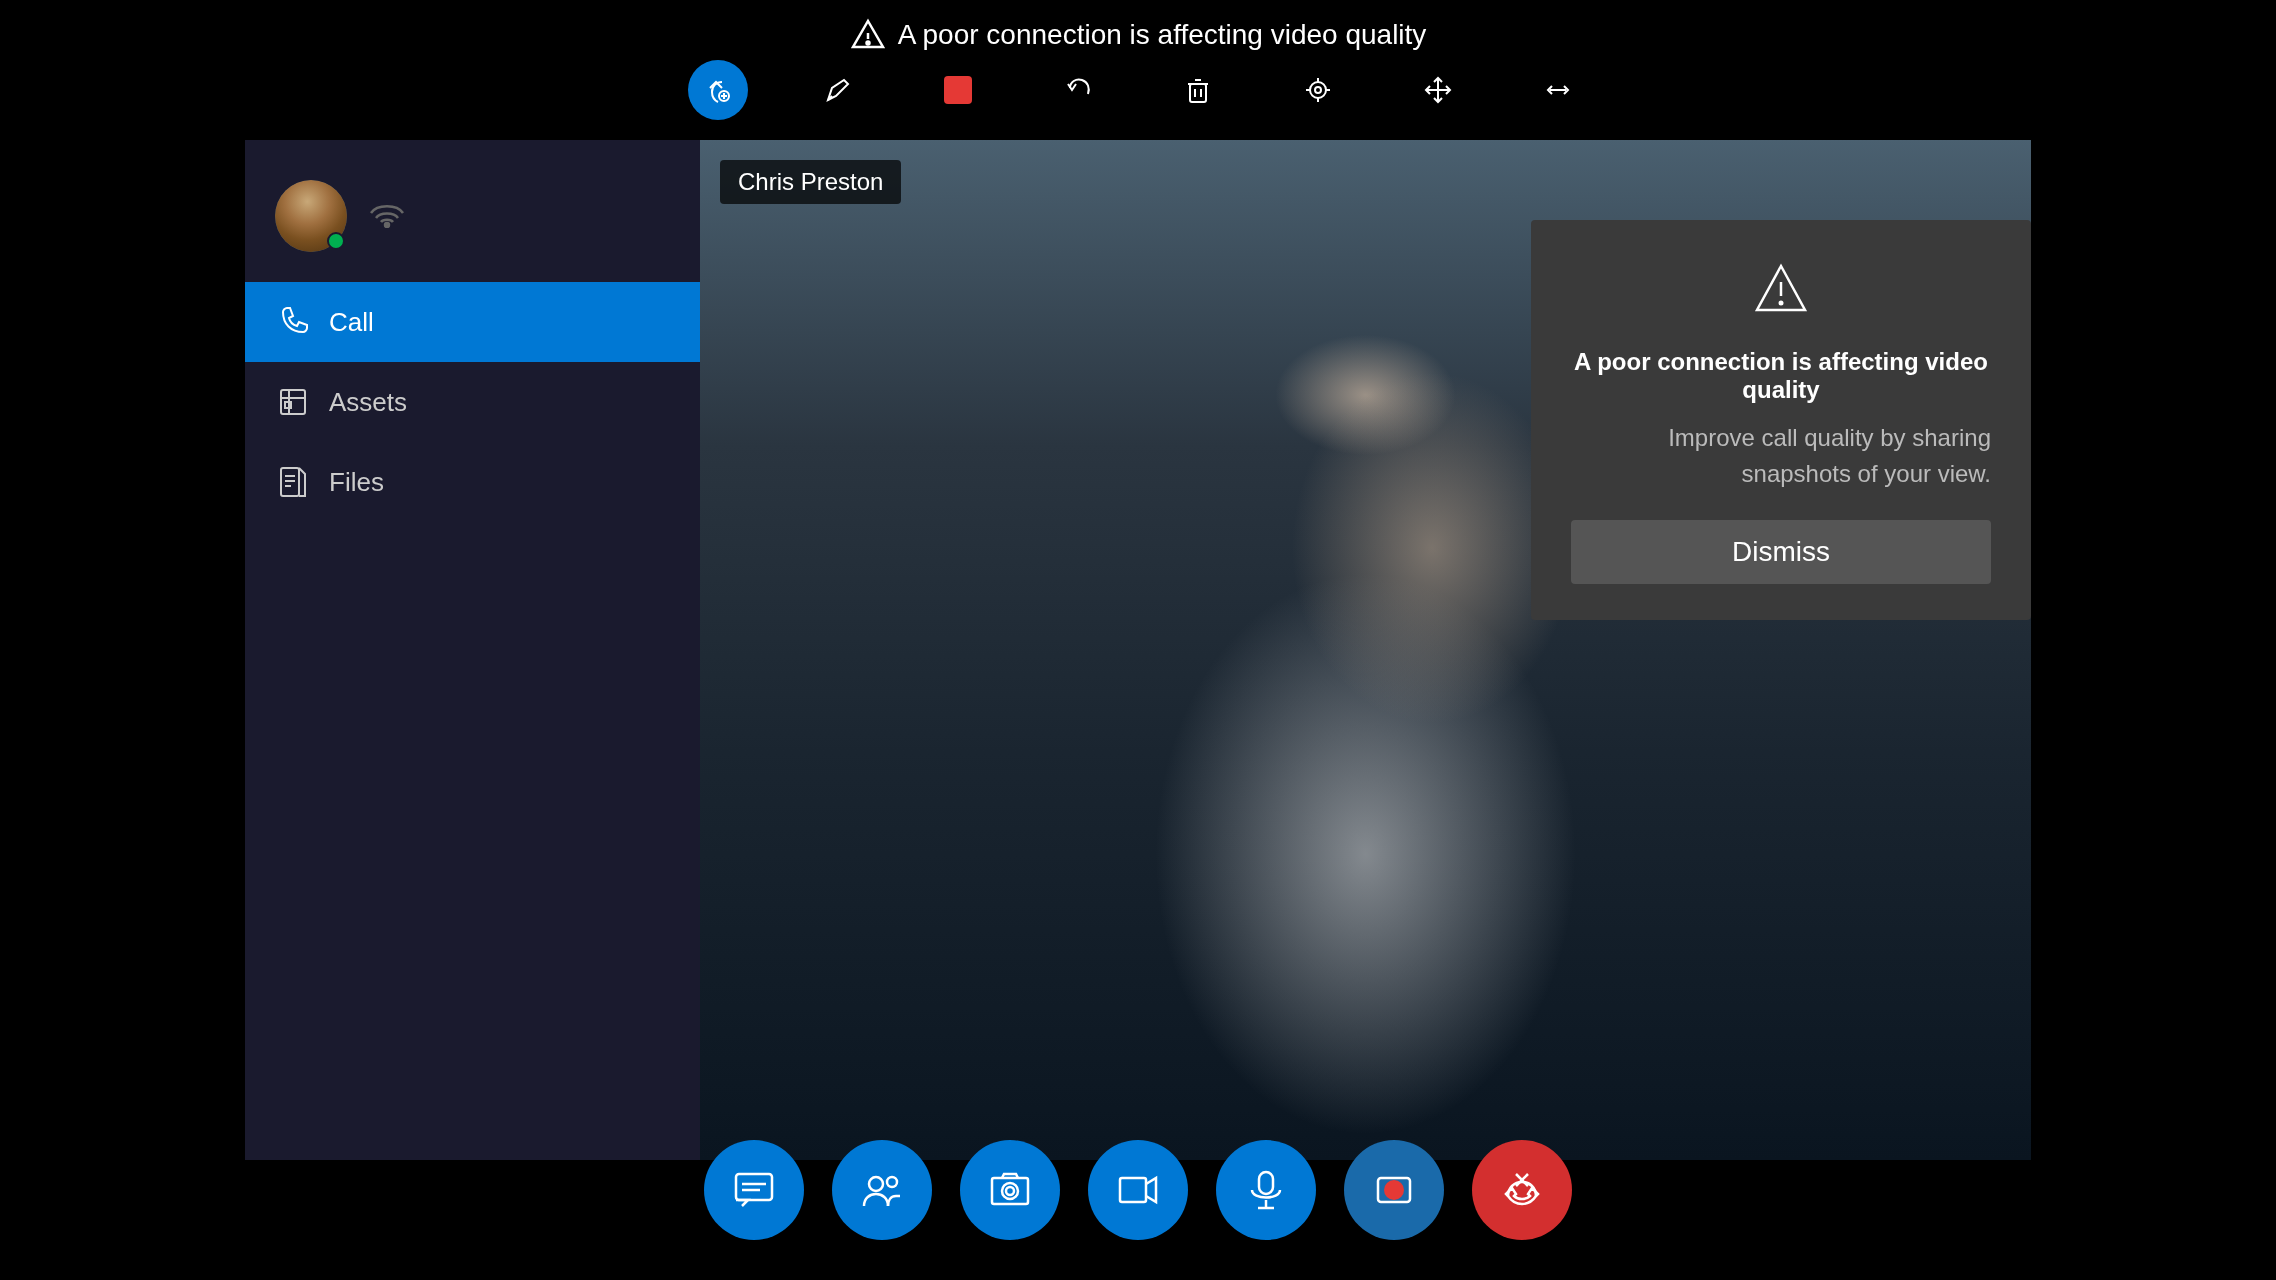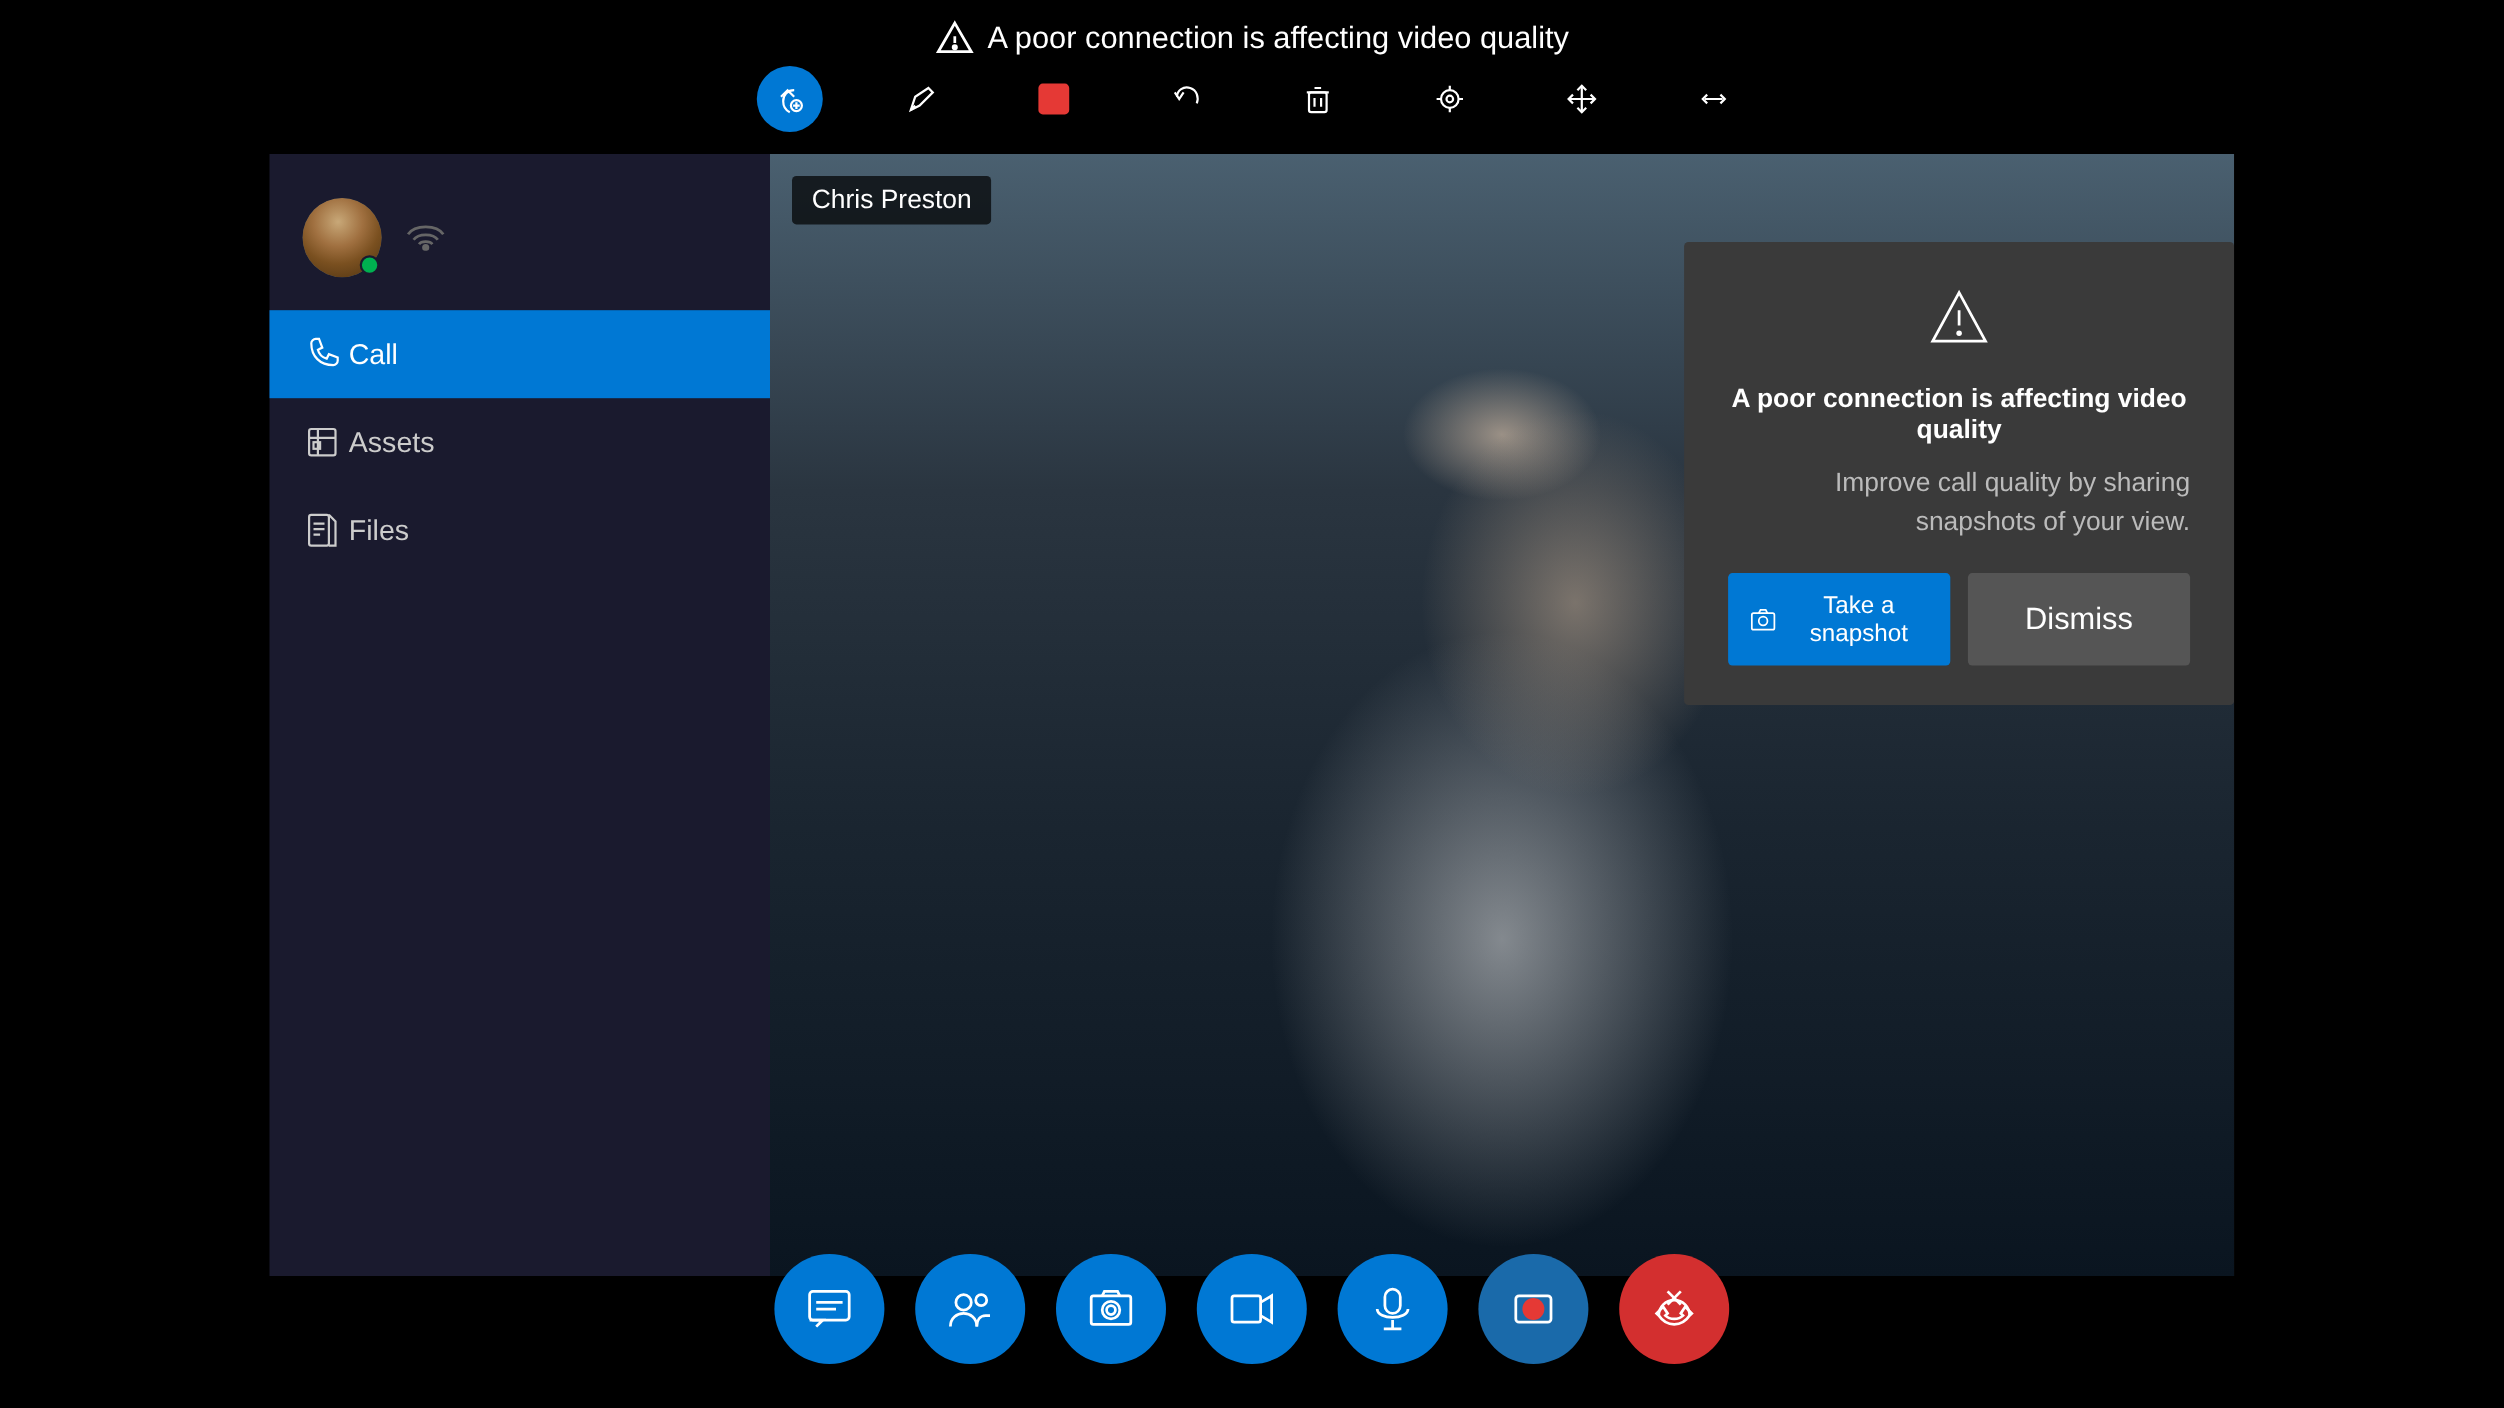--- a/index.html
+++ b/index.html
@@ -133,21 +133,21 @@
     #wifi-icon {
       color: #888;
       font-size: 28px;
     }
 
     .nav-item {
       width: 100%;
       padding: 22px 30px;
       display: flex;
       align-items: center;
-      gap: 6px;
+      gap: 18px;
       cursor: pointer;
       color: #ccc;
       font-size: 26px;
       text-decoration: none;
     }
 
     .nav-item.active {
       background: #0078d4;
       color: #fff;
     }
@@ -462,28 +462,20 @@
         <div id="warning-icon-large">
           <svg width="60" height="56" viewBox="0 0 60 56" fill="none" stroke="#fff" stroke-width="2.5">
             <path d="M30 6 L54 50 L6 50 Z"></path>
             <line x1="30" y1="22" x2="30" y2="36"></line>
             <circle cx="30" cy="43" r="2.5" fill="#fff" stroke="none"></circle>
           </svg>
         </div>
         <div id="popup-title">A poor connection is affecting video quality</div>
         <div id="popup-subtitle">Improve call quality by sharing snapshots of your view.</div>
         <div id="popup-buttons">
-          <button id="snapshot-btn">
-            <svg width="30" height="30" viewBox="0 0 30 30" fill="none" stroke="#fff" stroke-width="2">
-              <rect x="2" y="8" width="26" height="19" rx="2"></rect>
-              <circle cx="15" cy="17" r="5"></circle>
-              <path d="M10 8 L12 4 L18 4 L20 8"></path>
-            </svg>
-            <span>Take a snapshot</span>
-          </button>
           <button id="dismiss-btn">
             <span>Dismiss</span>
           </button>
         </div>
       </div>
     </div>
   </div>
 </div>
 
 <div id="bottom-controls">

